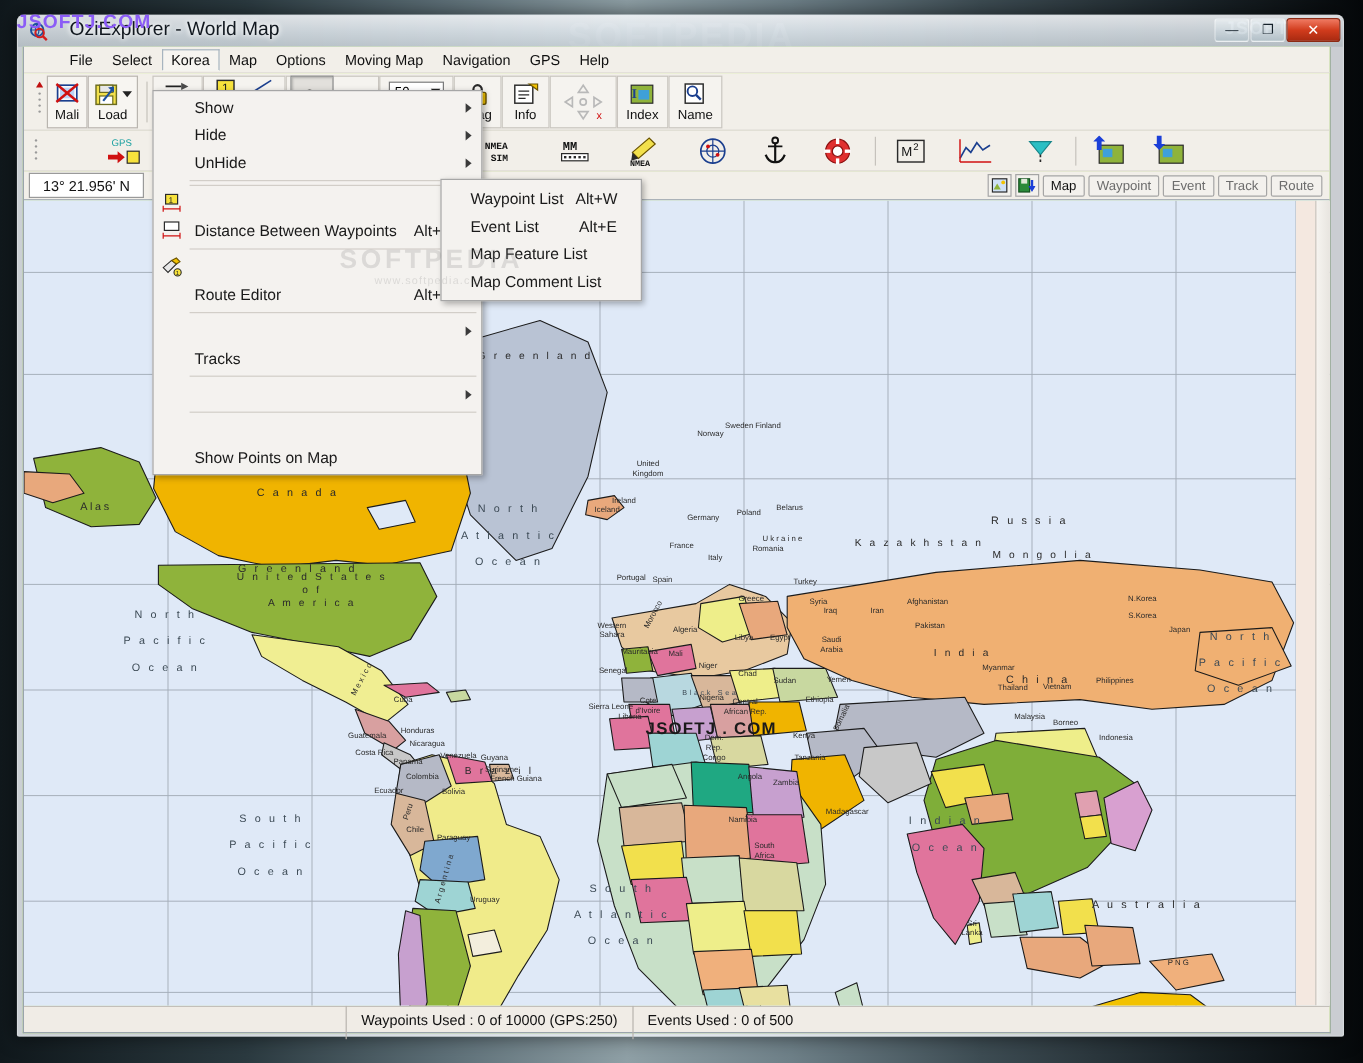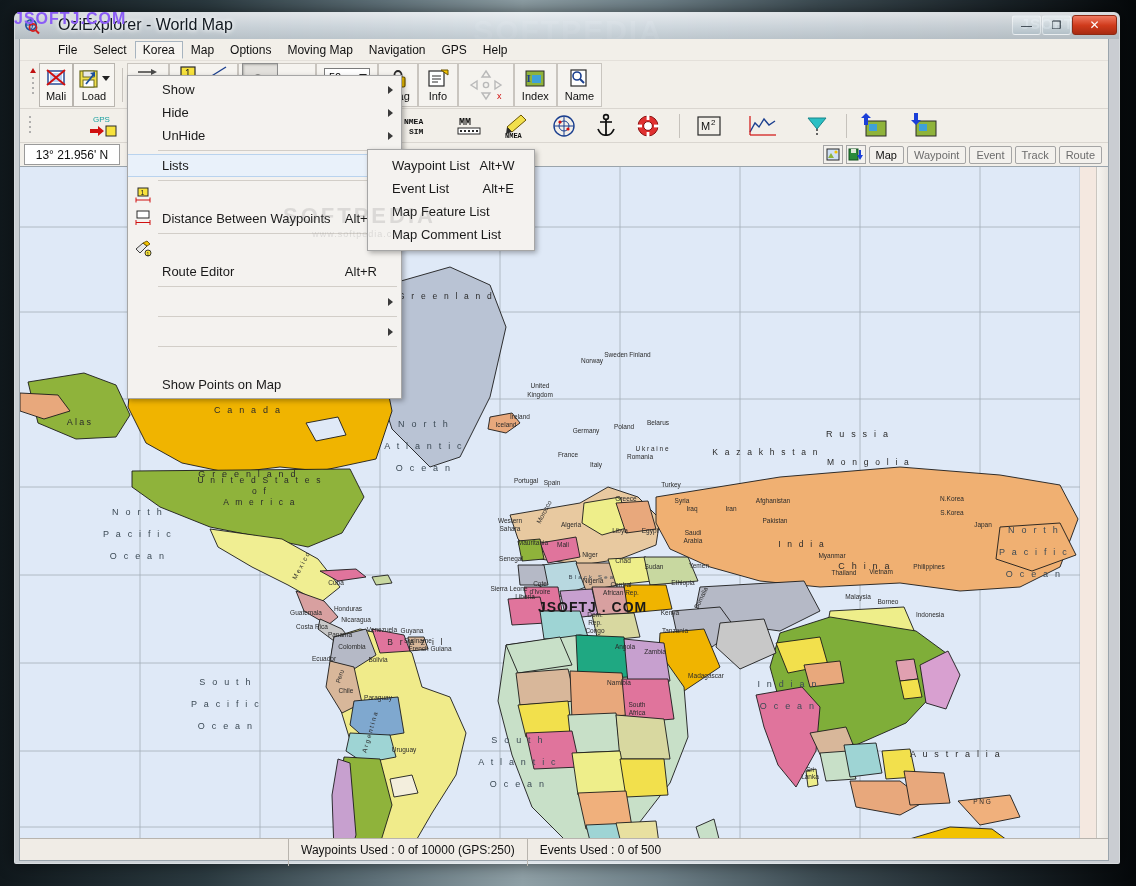--- a/index.html
+++ b/index.html
@@ -477,21 +477,21 @@
           </svg>
           <svg width="30" height="26" viewBox="0 0 30 26">
             <path d="M4 2 q6 3 0 5 q-6 3 0 5" fill="none" stroke="#1b3f8f" stroke-width="1.4"></path>
             <polygon points="16,3 22,3 22,10 25,10 19,16 13,10 16,10" fill="#1b3fd8"></polygon>
             <text x="2" y="24" font-size="8" font-family="Liberation Sans" fill="#1aa0a0">GPS</text>
           </svg>
         </div>
 
         <div class="sep2" style="margin-left:18px;margin-right:16px"></div>
 
-        <div style="display:flex;align-items:flex-end;gap:18px">
+        <div style="display:flex;align-items:flex-end;gap:28px">
           <svg width="34" height="26" viewBox="0 0 34 26">
             <text x="1" y="11" font-size="8" font-weight="bold" font-family="Liberation Mono" fill="#111">NMEA</text>
             <text x="6" y="21" font-size="8" font-weight="bold" font-family="Liberation Mono" fill="#111">SIM</text>
           </svg>
           <svg width="30" height="26" viewBox="0 0 30 26">
             <text x="4" y="12" font-size="10" font-weight="bold" font-family="Liberation Mono" fill="#111">MM</text>
             <rect x="3" y="15" width="22" height="6" fill="#fff" stroke="#2a2a2a"></rect>
             <g fill="#2a2a2a">
                 <rect x="5" y="17" width="2" height="2"></rect>
                 <rect x="9" y="17" width="2" height="2"></rect>
@@ -882,24 +882,20 @@
       </div>
       <div class="row">
         <span>Hide</span>
         <span class="sub"></span>
       </div>
       <div class="row">
         <span>UnHide</span>
         <span class="sub"></span>
       </div>
       <div class="divider"></div>
-      <div class="row sel">
-        <span>Lists</span>
-        <span class="sub"></span>
-      </div>
       <div class="divider"></div>
       <div class="row">
         <svg class="mico" width="18" height="17" viewBox="0 0 18 17">
           <rect x="4" y="1" width="10" height="8" fill="#f7e23c" stroke="#2a2a2a" stroke-width="1"></rect>
           <text x="6.5" y="8" font-size="7" font-family="Liberation Sans" fill="#222">1</text>
           <line x1="2" y1="13" x2="16" y2="13" stroke="#d01010" stroke-width="1"></line>
           <path d="M2 10.5v5M16 10.5v5" stroke="#d01010" stroke-width="1"></path>
         </svg>
         <span></span>
         <span class="accel"></span>
@@ -926,20 +922,24 @@
       </div>
       <div class="row">
         <span>Route Editor</span>
         <span class="accel">Alt+R</span>
       </div>
       <div class="divider"></div>
       <div class="row">
         <span></span>
         <span class="sub"></span>
       </div>
+      <div class="row">
+        <span>Tracks</span>
+        <span class="accel"></span>
+      </div>
       <div class="divider"></div>
       <div class="row">
         <span></span>
         <span class="sub"></span>
       </div>
       <div class="divider"></div>
       <div class="row">
         <span></span>
       </div>
       <div class="row">

